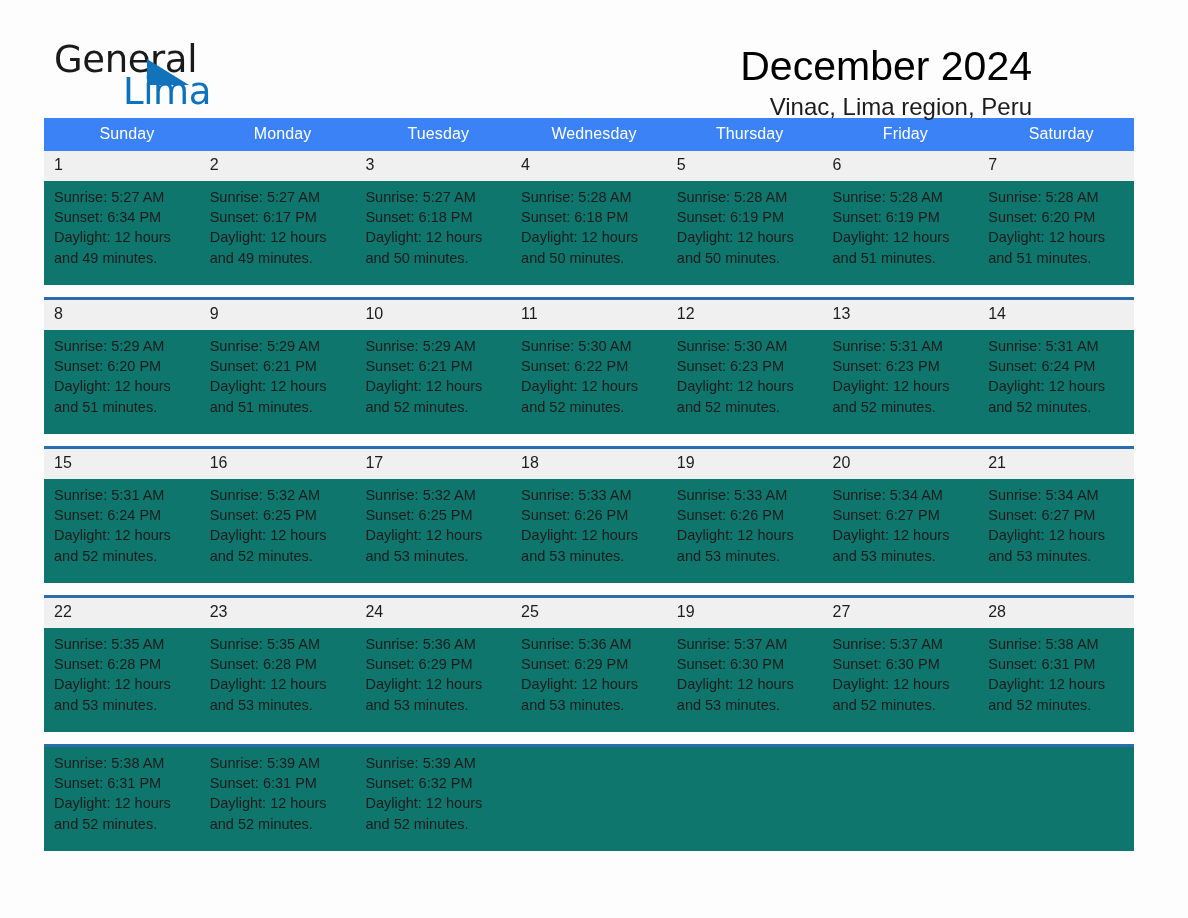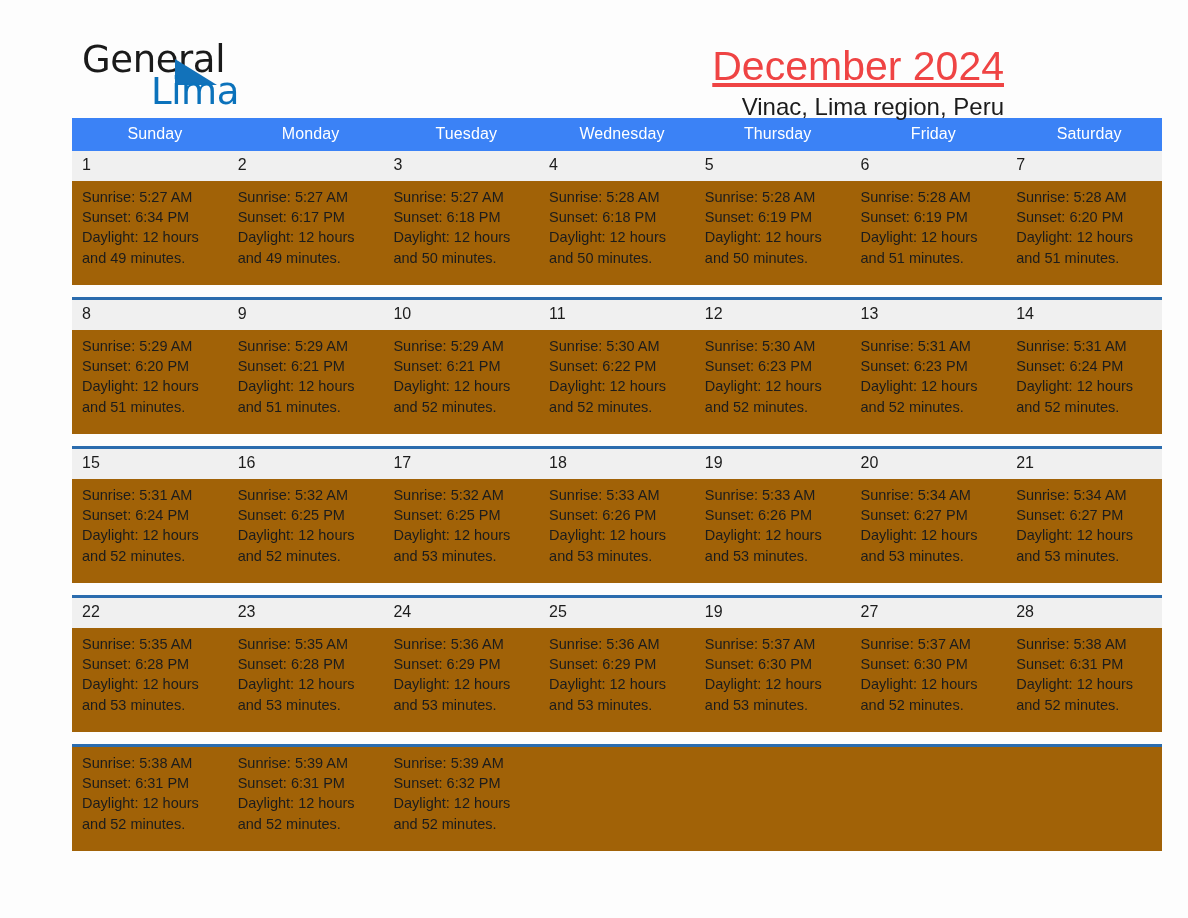--- a/index.html
+++ b/index.html
@@ -14,21 +14,21 @@
     font-family: "Liberation Sans", sans-serif;
     -webkit-font-smoothing: antialiased;
     overflow: hidden;
   }
 
   .page {
     position: relative;
     width: 1076px;
     height: 918px;
     box-sizing: border-box;
-    padding: 0 72px;
+    padding: 0 44px;
   }
 
   
   .top {
     display: flex;
     align-items: flex-start;
     justify-content: space-between;
     height: 110px;
     padding-top: 40px;
     box-sizing: border-box;
@@ -72,25 +72,24 @@
     font-weight: 400;
   }
 
   .titles {
     text-align: right;
     padding-top: 2px;
   }
   .month-title {
     font-size: 41px;
     line-height: 48px;
-    color: #ef4444;
+    color: #000000;
     font-weight: 400;
     letter-spacing: 0px;
     white-space: nowrap;
-    text-decoration: underline;
   }
   .location-title {
     font-size: 24px;
     line-height: 34px;
     color: #1c1c1c;
     font-weight: 400;
     white-space: nowrap;
   }
 
   
@@ -134,21 +133,21 @@
     padding: 4px 0 0 10px;
     font-size: 16px;
     color: #1c1c1c;
     line-height: 20px;
   }
   .daynum-row td.empty {
     background: #f0f0f0;
   }
 
   .info-row td {
-    background: #a16207;
+    background: #0f766e;
     vertical-align: top;
     padding: 6px 8px 6px 10px;
     font-size: 14.5px;
     line-height: 20.2px;
     color: #1c1c1c;
     height: 92px;
   }
 
   .info-line {
     display: block;

